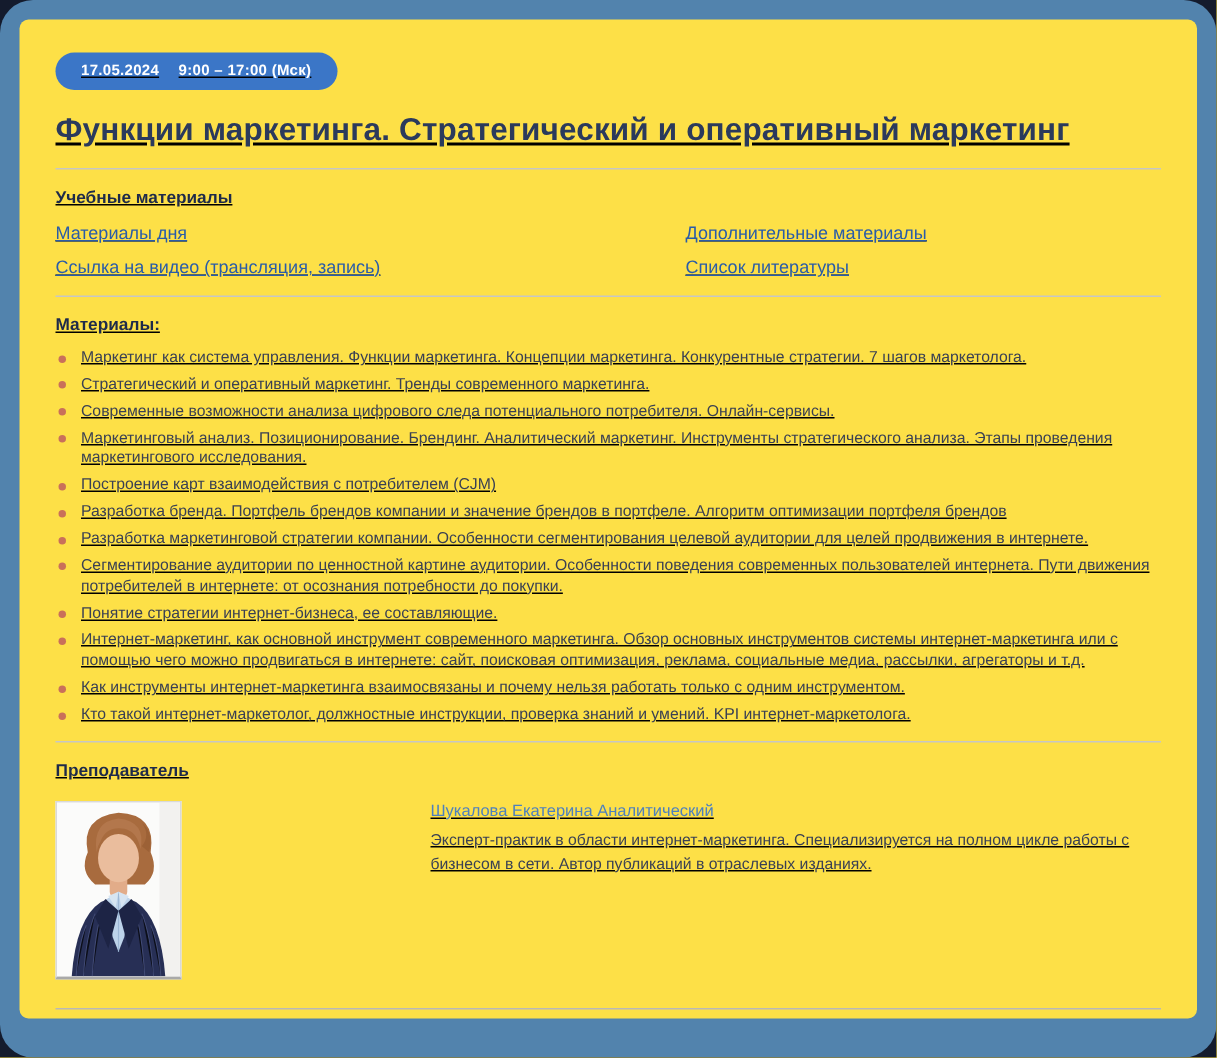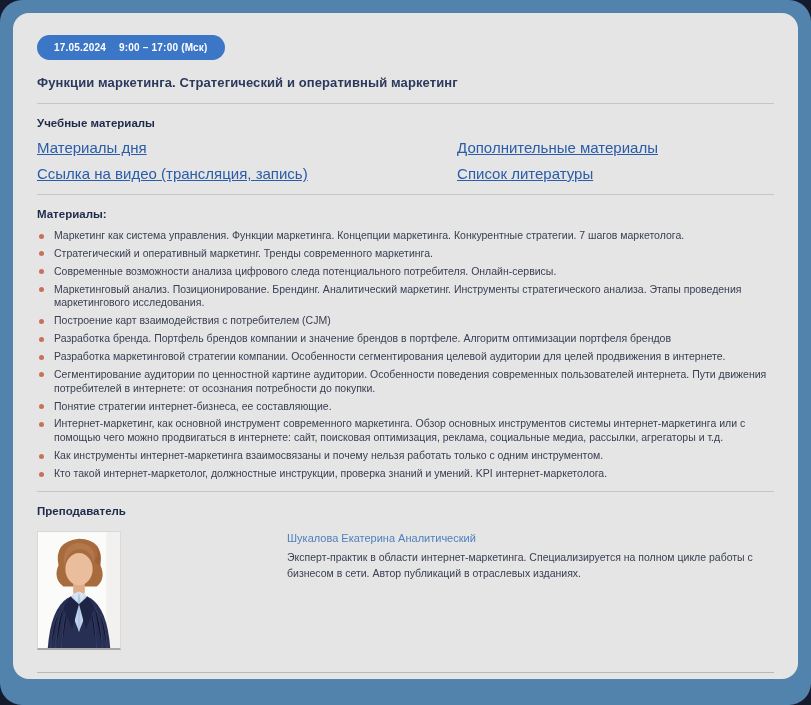--- a/index.html
+++ b/index.html
@@ -11,46 +11,47 @@
     overflow: hidden;
   }
   .frame {
     position: absolute; inset: 0;
     background: #5283ad;
     border-radius: 22px;
   }
   .card {
     position: absolute;
     left: 13px; right: 13px; top: 13px; bottom: 26px;
-    background: #e5e5e5;
-    border-radius: 16px;
+    background: #fde047;
+    border-radius: 6px;
     padding: 22px 24px 0 24px;
     box-sizing: border-box;
     display: flex;
     flex-direction: column;
     overflow: hidden;
+    text-decoration: underline;
   }
   .badge {
     display: inline-flex;
     align-self: flex-start;
     align-items: center;
     gap: 13px;
     background: #3b76c7;
     color: #ffffff;
     font-size: 10px;
     font-weight: bold;
     letter-spacing: .2px;
     height: 25px;
     padding: 0 17px;
     border-radius: 13px;
     white-space: nowrap;
   }
   .title {
     margin: 15px 0 0 0;
-    font-size: 13px;
+    font-size: 21px;
     font-weight: 600;
     color: #2b3a5c;
     letter-spacing: .1px;
   }
   hr.divider {
     border: none;
     border-top: 1px solid #c6c6c6;
     margin: 13px 0 0 0;
     width: 100%;
   }
@@ -60,21 +61,21 @@
     font-weight: 700;
     color: #1e2a4a;
   }
   .links {
     display: grid;
     grid-template-columns: 57% 43%;
     row-gap: 9px;
     margin: 10px 0 6px 0;
   }
   .links a {
-    font-size: 15px;
+    font-size: 12px;
     color: #2a5ca8;
     text-decoration: underline;
     justify-self: start;
     text-align: center;
   }
   ul.content-list {
     list-style: none;
     margin: 9px 0 0 0;
     padding: 0 6px 0 0;
   }

